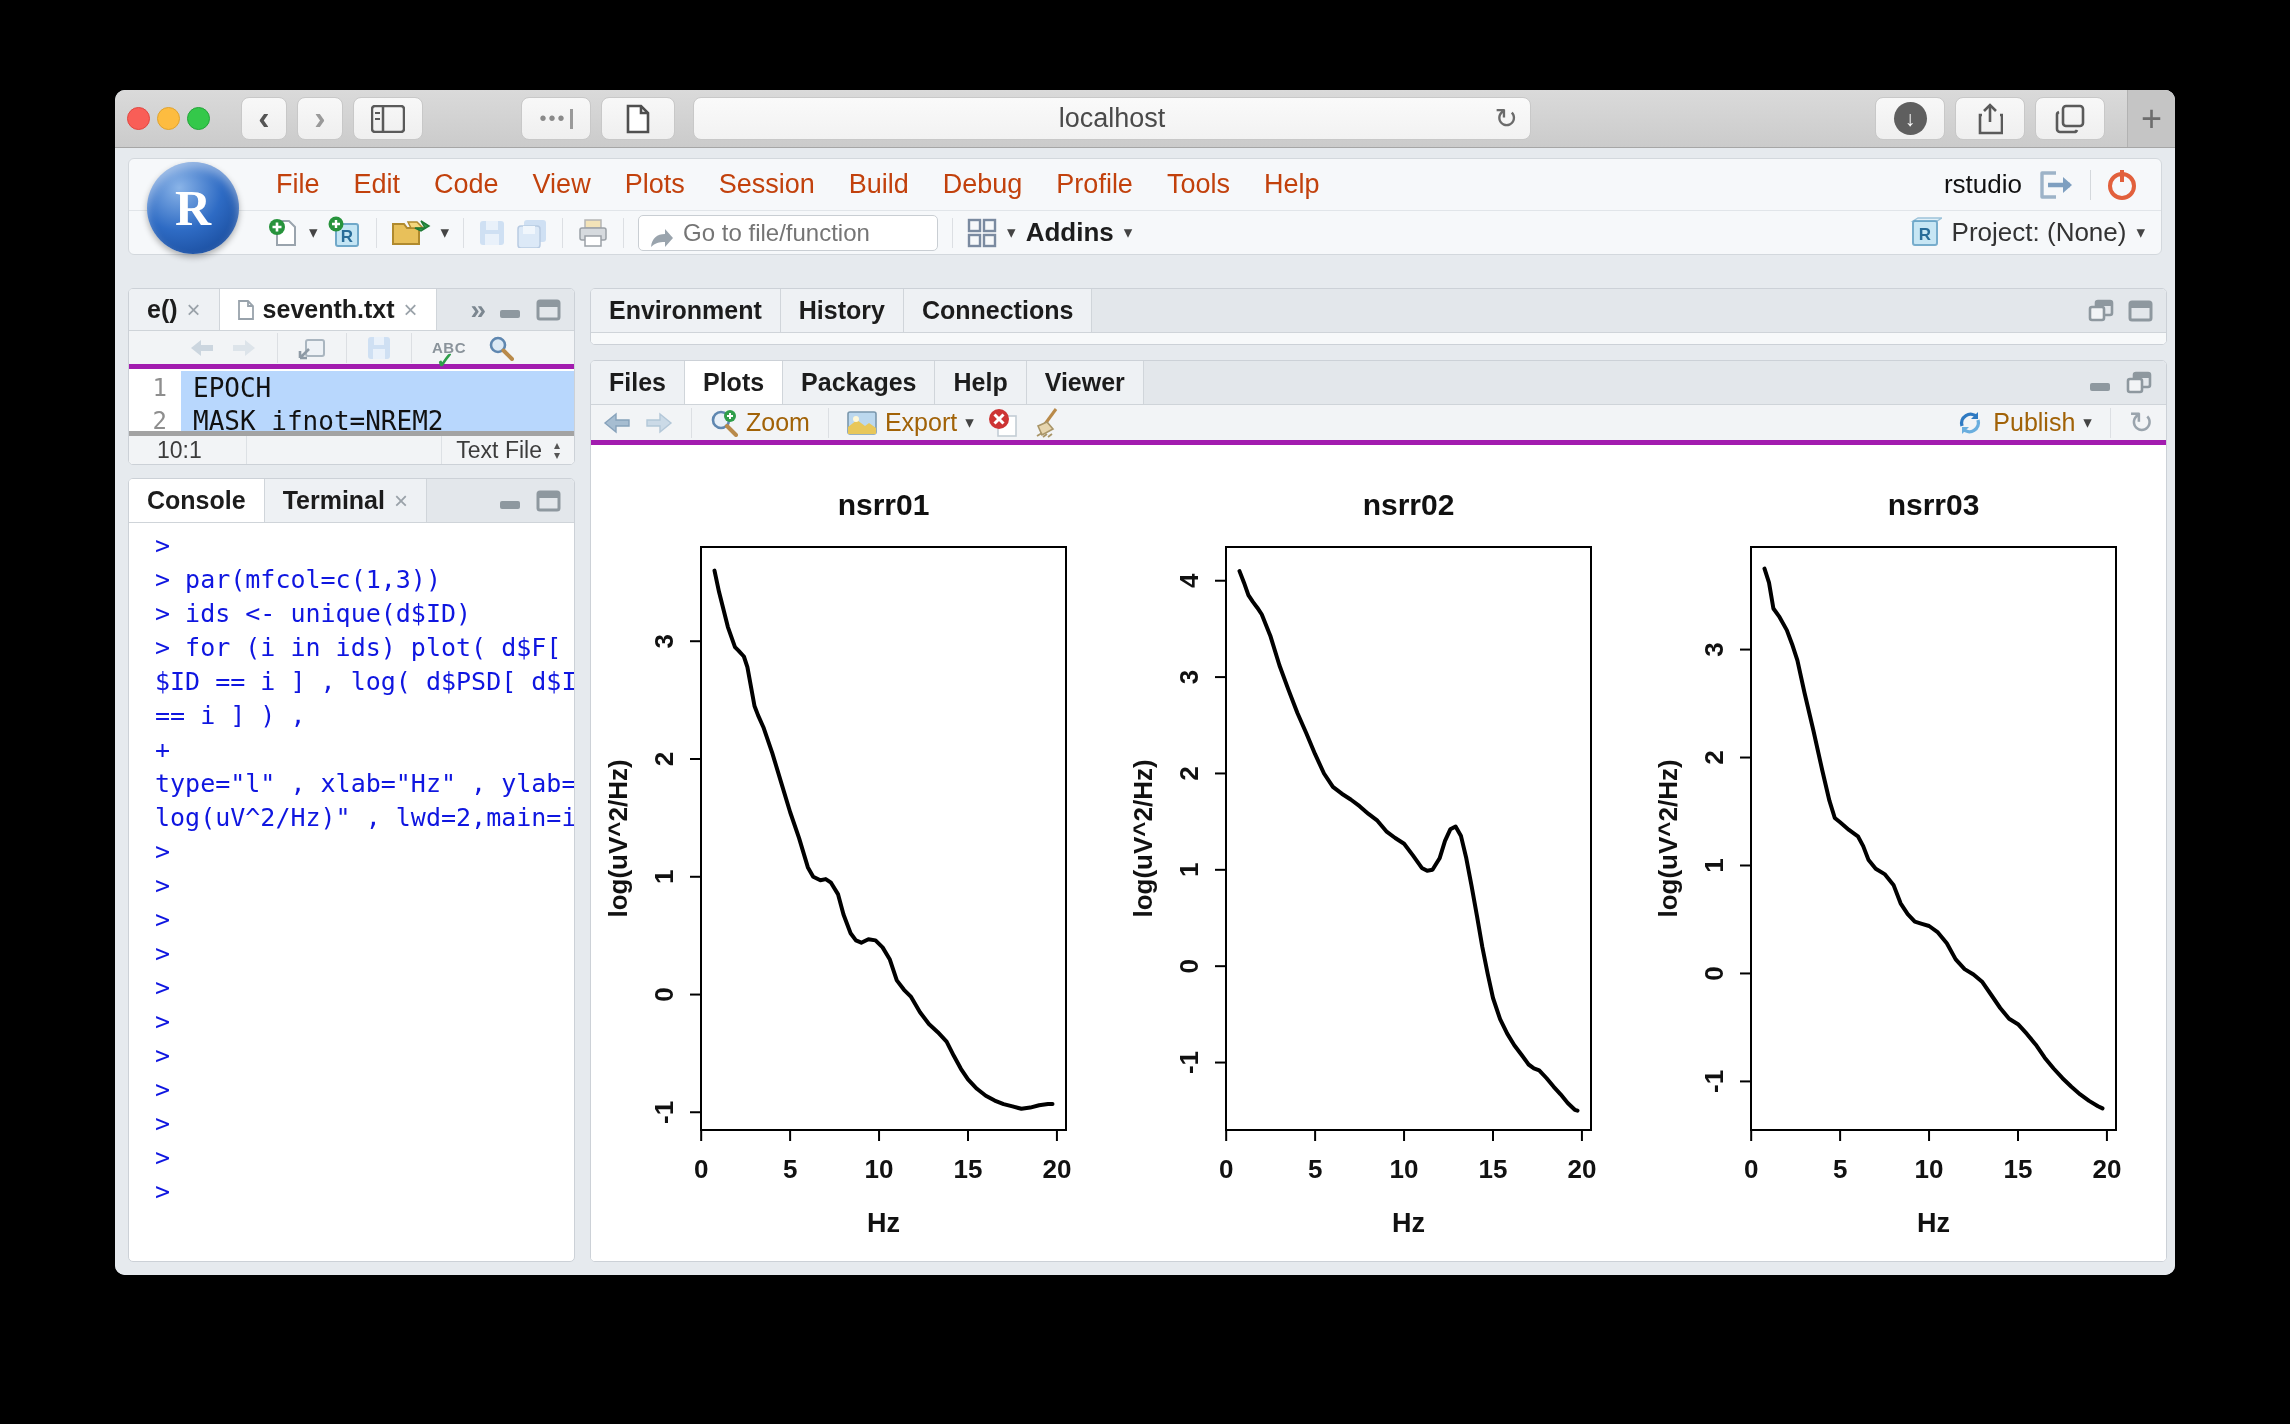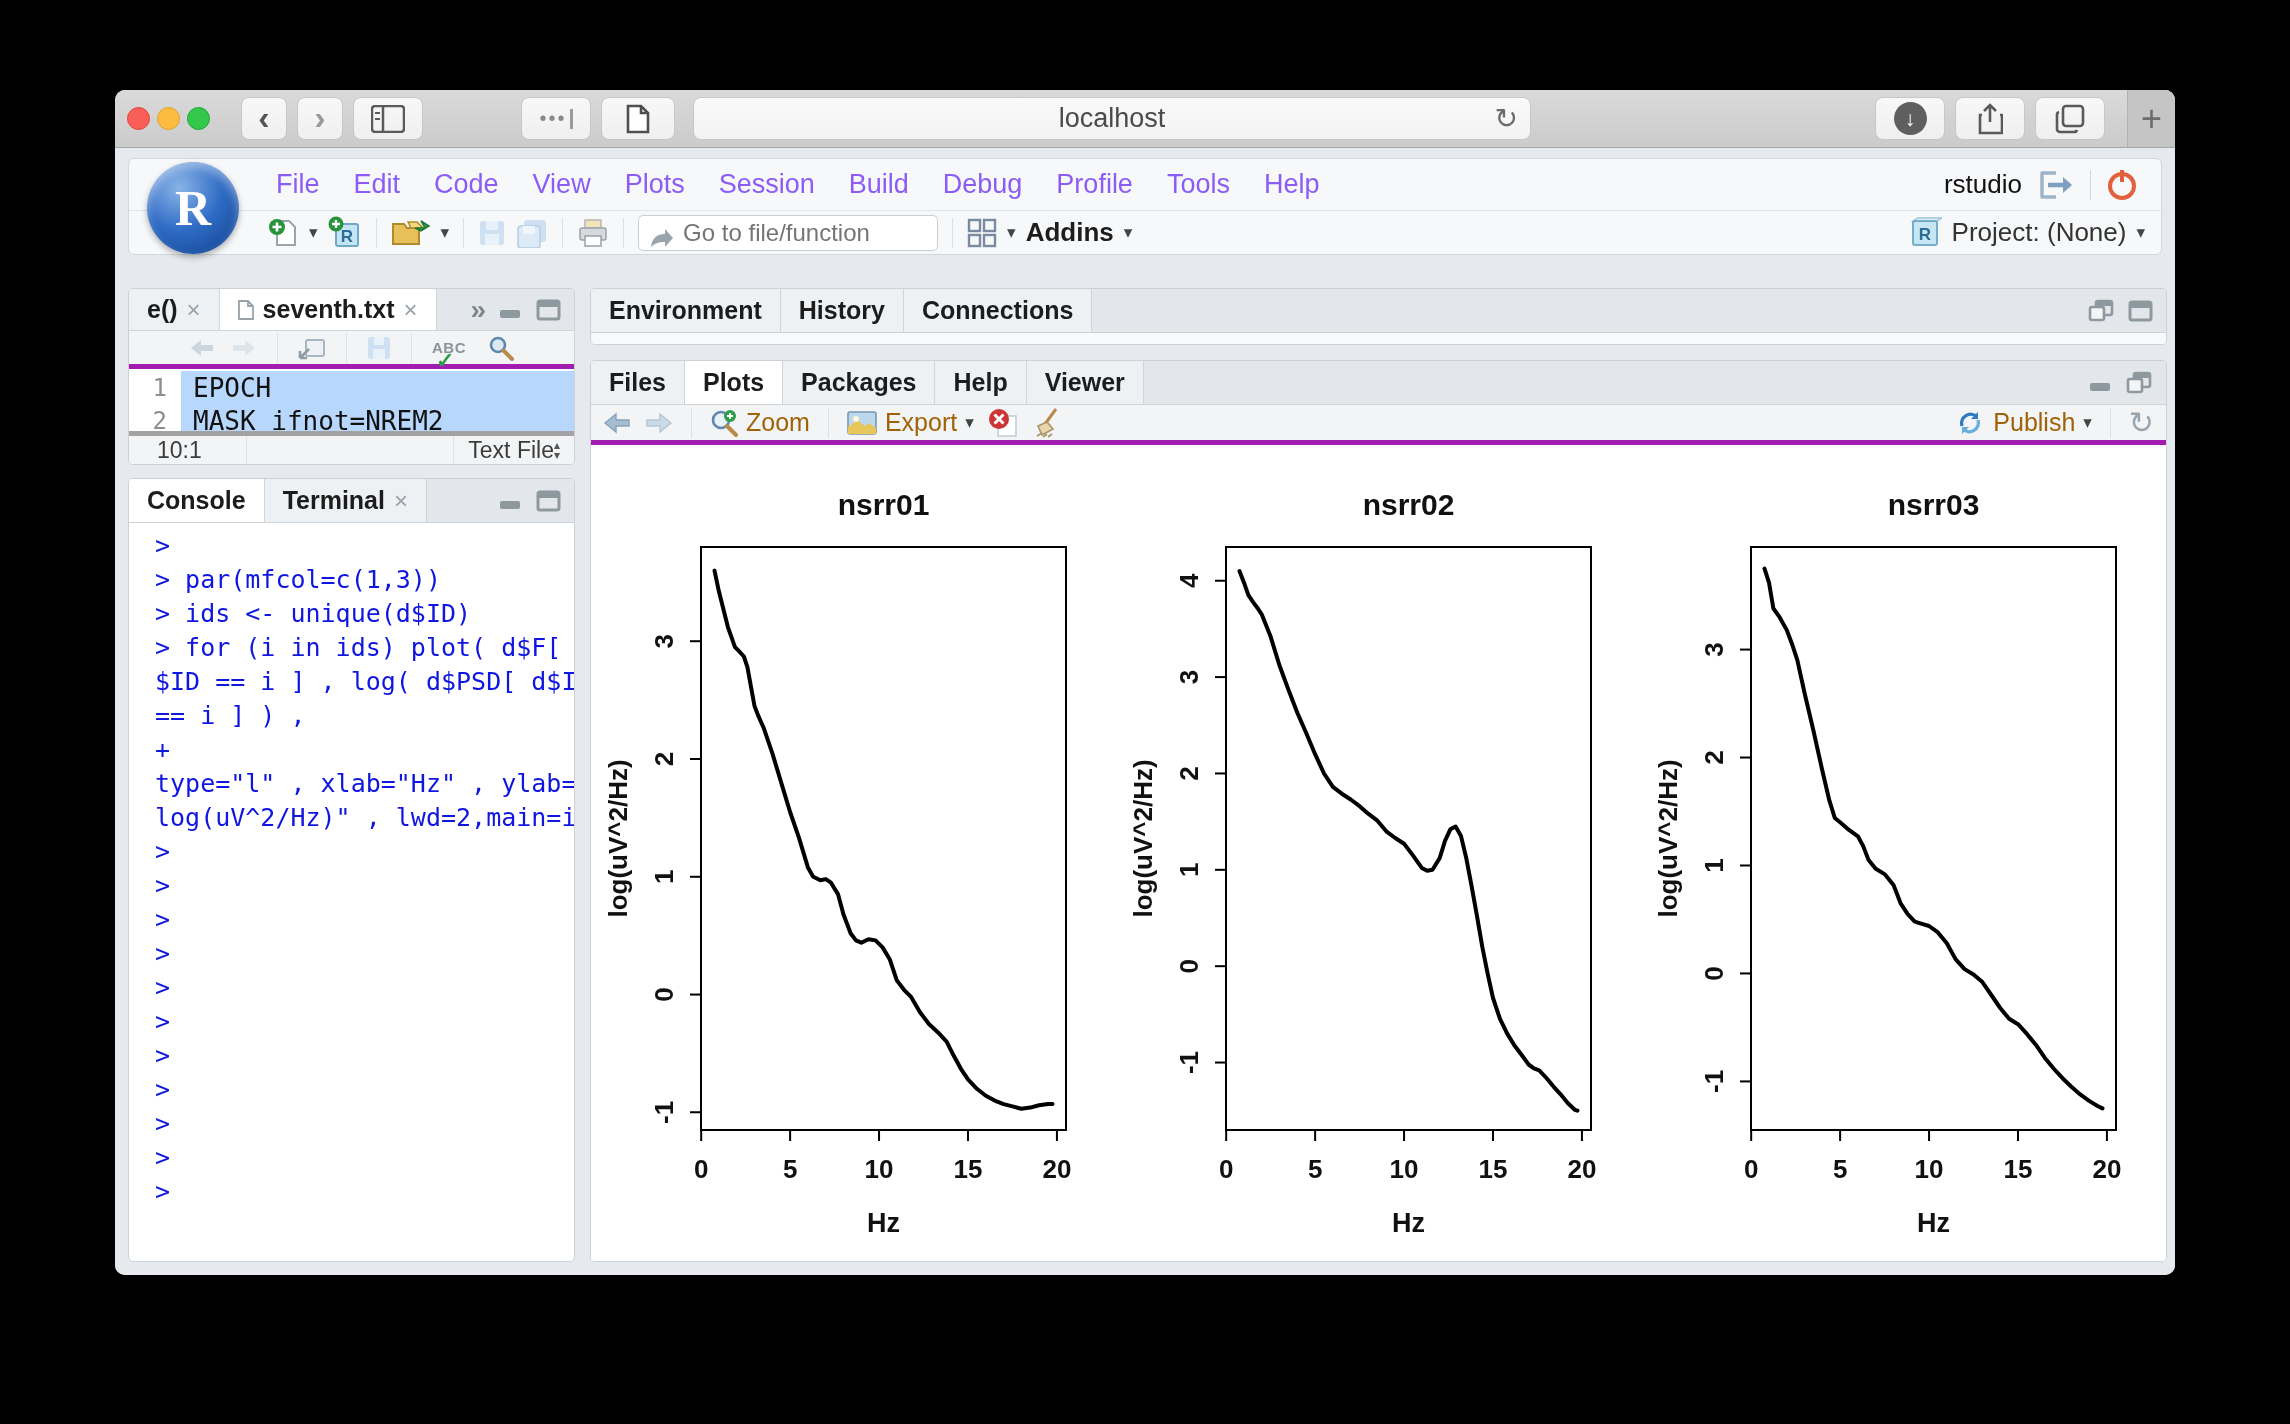--- a/index.html
+++ b/index.html
@@ -30,21 +30,21 @@
   
   .page{height:1127px;background:#e6eaee;padding:10px 13px 13px;}
   .rs-header{position:relative;height:97px;background:#f6f8fa;border:1px solid #d3d8dd;border-radius:6px;}
   .r-logo{position:absolute;left:18px;top:3px;width:92px;height:92px;border-radius:50%;
           background:radial-gradient(circle at 35% 28%,#8ab4e8,#2e6bc4 48%,#113f8c);
           display:flex;align-items:center;justify-content:center;color:#fff;
           font-family:"Liberation Serif",serif;font-size:50px;font-weight:700;z-index:3;
           box-shadow:inset 0 6px 10px rgba(255,255,255,.45),0 3px 6px rgba(0,0,0,.3);}
   .menu-row{height:52px;display:flex;align-items:center;padding-left:130px;border-bottom:1px solid #e1e5e9;}
   .menu-items{display:flex;align-items:center;}
-  .menu-item{padding:0 17px;font-size:27px;font-weight:500;color:#8b5cf6;}
+  .menu-item{padding:0 17px;font-size:27px;font-weight:500;color:#c2410c;}
   .menu-right{margin-left:auto;display:flex;align-items:center;gap:14px;padding-right:22px;}
   .rstudio-user{font-size:26px;color:#111;}
   .vsep{width:1px;height:30px;background:#d4d8dc;}
   .tool-row{height:43px;display:flex;align-items:center;padding-left:140px;gap:10px;}
   .caret{font-size:17px;color:#444;}
   .tsep{width:1px;height:30px;background:#dcdfe3;margin:0 4px;}
   .goto{width:300px;height:36px;border:1px solid #c9ced3;border-radius:5px;background:#fff;
         font-size:24px;color:#333;padding:0 10px 0 44px;}
   .goto-wrap{position:relative;display:flex;align-items:flex-end;}
   .goto-ic{position:absolute;left:10px;}
@@ -69,21 +69,21 @@
   .editor{height:64px;overflow:hidden;background:#fff;}
   .ed-row{display:flex;height:33px;align-items:center;}
   .ed-num{width:52px;text-align:right;padding-right:14px;color:#8e8e8e;
           font-family:"DejaVu Sans Mono",monospace;font-size:24px;}
   .ed-text{flex:1;align-self:stretch;display:flex;align-items:center;background:#b8d7fd;padding-left:12px;
            font-family:"DejaVu Sans Mono",monospace;font-size:26px;color:#111;white-space:pre;}
   .statusbar{height:33px;min-height:33px;background:#f2f4f6;border-top:5px solid #a3a3a3;display:flex;align-items:center;
              font-size:23px;color:#3c3c3c;}
   .status-pos{width:118px;padding-left:28px;border-right:1px solid #dde1e5;align-self:stretch;display:flex;align-items:center;}
   .status-mid{flex:1;align-self:stretch;border-right:1px solid #dde1e5;}
-  .status-type{padding:0 14px;display:flex;align-items:center;gap:0;}
+  .status-type{padding:0 14px;display:flex;align-items:center;gap:12px;}
   .updown{display:flex;flex-direction:column;font-size:12px;line-height:10px;color:#555;}
   
   .console-path{height:36px;min-height:36px;background:#f4f6f8;border-bottom:1px solid #dde1e5;display:flex;
                 align-items:center;padding:0 12px;gap:10px;font-size:24px;font-weight:600;color:#808argba;color:#7f8array;}
   .console-path .path-text{color:#7f8487;}
   .console-body{flex:1;overflow:hidden;padding:6px 0 0 26px;}
   .cline{font-family:"DejaVu Sans Mono",monospace;font-size:25px;line-height:34px;color:#0f16e0;white-space:pre;}
   
   .env-pane{height:57px;min-height:57px;}
   .env-body{height:12px;background:#f7f9fa;}

